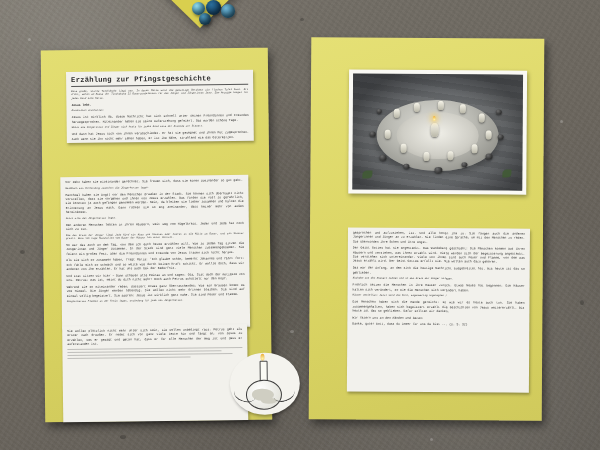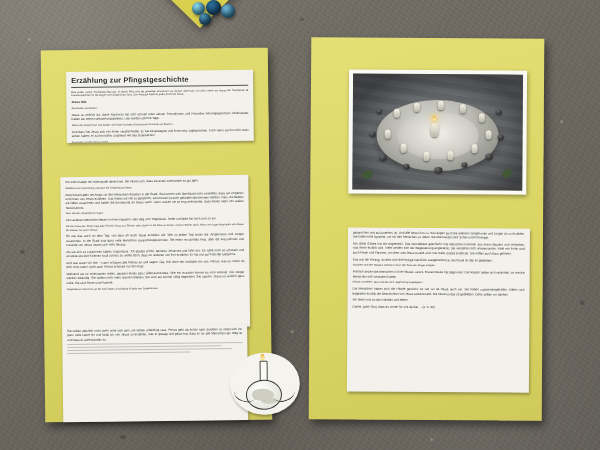--- a/index.html
+++ b/index.html
@@ -5,21 +5,21 @@
   html, body {
     margin: 0;
     padding: 0;
     background: #6e6a63;
   }
   #scene {
     position: relative;
     width: 600px;
     height: 450px;
     overflow: hidden;
-    font-family: Liberation Sans, sans-serif;
+    font-family: Liberation Mono, monospace;
     background: #6b675f;
   }
 
   
   .bg {
     position: absolute;
     inset: 0;
     background:
       radial-gradient(circle at 12% 8%, rgba(255,255,255,0.10), rgba(0,0,0,0) 28%),
       radial-gradient(circle at 78% 88%, rgba(255,255,255,0.07), rgba(0,0,0,0) 35%),

